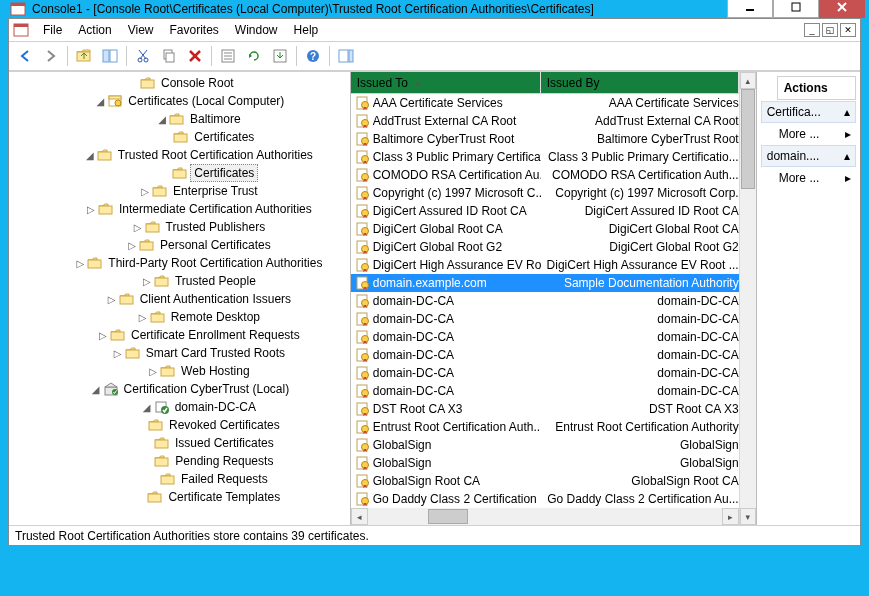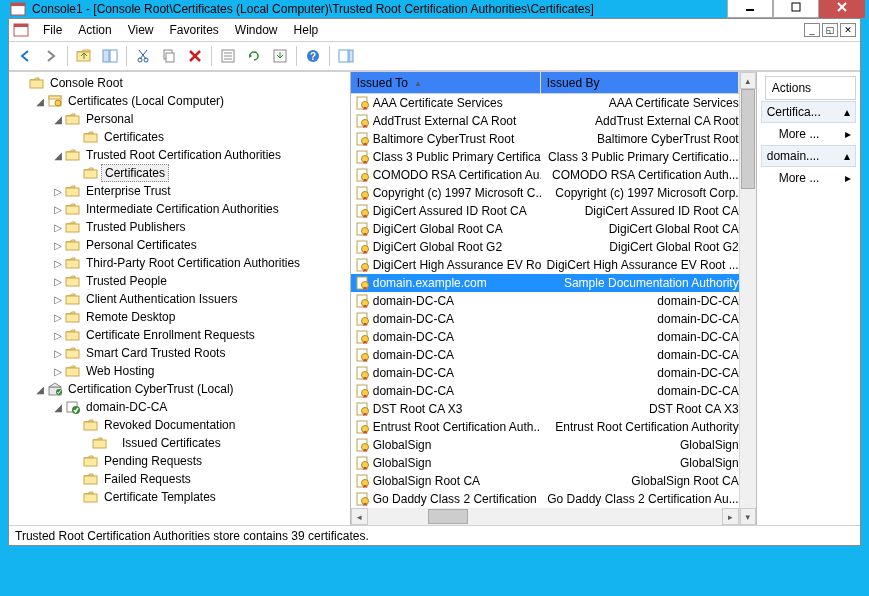--- a/index.html
+++ b/index.html
@@ -21,47 +21,47 @@
 .mdi-buttons { margin-left: auto; display: flex; }
 .mdi-btn { width:16px; height:14px; border:1px solid #888; margin-left:2px; display:flex; align-items:center; justify-content:center; font-size:9px; }
 
 .toolbar { height: 30px; display: flex; align-items: center; padding: 0 4px; gap: 2px; border-top: 1px solid #d0d0d0; border-bottom: 1px solid #d0d0d0; background: #fff; }
 .tbtn { width: 24px; height: 24px; display: flex; align-items: center; justify-content: center; }
 .tsep { width: 1px; height: 20px; background: #ccc; margin: 0 2px; }
 
 .workspace { flex: 1; display: flex; border-top: 1px solid #d0d0d0; }
 
 .tree-pane { width: 344px; border-right: 1px solid #bcbcbc; overflow-y: auto; padding: 2px 2px 2px 2px; background: #fff; }
-.tree-node { white-space: nowrap; height: 18px; display: flex; align-items: center; }
+.tree-node { white-space: nowrap; height: 18px; display: flex; align-items: center; justify-content: center; }
 .tw { width: 14px; text-align: center; color: #636363; font-size: 10px; display:inline-block; }
 .tnicon { width: 16px; height: 16px; display: inline-flex; align-items:center; justify-content:center; margin-right: 2px; }
 .tn-label { padding: 1px 3px; }
 .tn-sel { border: 1px dotted #888; background: #f0f0f0; }
 
 .list-pane { flex: 1; display: flex; flex-direction: column; border-right: 1px solid #bcbcbc; }
-.list-header { display: flex; height: 22px; border-bottom: 1px solid #d0d0d0; background: #3b82f6; }
+.list-header { display: flex; height: 22px; border-bottom: 1px solid #d0d0d0; background: #15803d; }
 .list-h { padding: 3px 6px; border-right: 1px solid #e0e0e0; display:flex; align-items:center; }
 .list-h.sort::after { content: "▴"; margin-left: 8px; font-size: 9px; color: #555; }
 .list-body { flex: 1; overflow: hidden; position:relative;text-align:right; }
 .list-row { display: flex; height: 18px; align-items: center; }
 .list-row.sel { background: #1e90ff; color: #fff; }
 .lc1 { width: 190px; padding-left: 4px; display: flex; align-items: center; white-space: nowrap; overflow: hidden; }
 .lc2 { width: 198px; padding-left: 4px; white-space: nowrap; overflow: hidden; }
 .cert-icon { width: 16px; height: 16px; margin-right: 2px; flex-shrink:0; }
 .vscroll { width: 17px; background: #f0f0f0; border-left: 1px solid #d8d8d8; display:flex; flex-direction:column; }
 .vscroll-btn { height:17px; display:flex; align-items:center; justify-content:center; font-size:9px; color:#555; border:1px solid #ccc; background:#f0f0f0;}
 .vscroll-track { flex:1; background:#f0f0f0; position:relative;}
 .vscroll-thumb { position:absolute; left:1px; right:1px; top:0; height:100px; background:#cdcdcd; border:1px solid #aaa;}
 .hscroll { height:17px; background:#f0f0f0; display:flex; }
 .hscroll-btn { width:17px; display:flex; align-items:center; justify-content:center; font-size:9px; color:#555; border:1px solid #ccc;}
 .hscroll-track { flex:1; position:relative; background:#f0f0f0;}
 .hscroll-thumb { position:absolute; top:1px; bottom:1px; left:60px; width:40px; background:#cdcdcd; border:1px solid #aaa;}
 
 .actions-pane { width: 104px; background: #fff; display:flex; flex-direction:column; }
-.actions-title { padding: 4px 6px; font-weight: normal; border-bottom: 1px solid #d0d0d0; background:#fff; margin: 4px 4px 0 8px; border:1px solid #d0d0d0;}
+.actions-title { padding: 4px 6px; font-weight: bold; border-bottom: 1px solid #d0d0d0; background:#fff; margin: 4px 4px 0 20px; border:1px solid #d0d0d0;}
 .actions-section-title { background:#eef3fa; padding:3px 5px; display:flex; justify-content:space-between; align-items:flex-start; margin: 1px 4px; border:1px solid #d0dced; }
 .actions-link { padding: 3px 5px 3px 18px; margin: 0 4px; display:flex; align-items:center; justify-content:space-between;}
 
 .statusbar { height: 20px; border-top: 1px solid #d0d0d0; padding: 2px 6px; display:flex; align-items:center; background: #fff; }
 
 svg { display:block; }
 .folder-svg rect.body { fill:#ffe9a3; stroke:#caa84a; }
 .folder-svg polygon.tab { fill:#ffe9a3; stroke:#caa84a; }
 </style>
 </head>
@@ -250,21 +250,21 @@
             <span class="tn-label">Certificates (Local Computer)</span>
           </div>
           <div class="tree-node" style="padding-left: 40px;">
             <span class="tw">◢</span>
             <span class="tnicon">
               <svg width="16" height="16" class="folder-svg">
                 <polygon class="tab" points="1,5 5,5 6.5,3 10,3 10,5"></polygon>
                 <rect class="body" x="1" y="5" width="13" height="8"></rect>
               </svg>
             </span>
-            <span class="tn-label">Personal</span>
+            <span class="tn-label">Baltimore</span>
           </div>
           <div class="tree-node" style="padding-left: 58px;">
             <span class="tw"></span>
             <span class="tnicon">
               <svg width="16" height="16" class="folder-svg">
                 <polygon class="tab" points="1,5 5,5 6.5,3 10,3 10,5"></polygon>
                 <rect class="body" x="1" y="5" width="13" height="8"></rect>
               </svg>
             </span>
             <span class="tn-label">Certificates</span>
@@ -423,23 +423,23 @@
             <span class="tn-label">domain-DC-CA</span>
           </div>
           <div class="tree-node" style="padding-left: 58px;">
             <span class="tw"></span>
             <span class="tnicon">
               <svg width="16" height="16" class="folder-svg">
                 <polygon class="tab" points="1,5 5,5 6.5,3 10,3 10,5"></polygon>
                 <rect class="body" x="1" y="5" width="13" height="8"></rect>
               </svg>
             </span>
-            <span class="tn-label">Revoked Documentation</span>
-          </div>
-          <div class="tree-node" style="padding-left: 58px; gap: 9px;">
+            <span class="tn-label">Revoked Certificates</span>
+          </div>
+          <div class="tree-node" style="padding-left: 58px;">
             <span class="tw"></span>
             <span class="tnicon">
               <svg width="16" height="16" class="folder-svg">
                 <polygon class="tab" points="1,5 5,5 6.5,3 10,3 10,5"></polygon>
                 <rect class="body" x="1" y="5" width="13" height="8"></rect>
               </svg>
             </span>
             <span class="tn-label">Issued Certificates</span>
           </div>
           <div class="tree-node" style="padding-left: 58px;">

